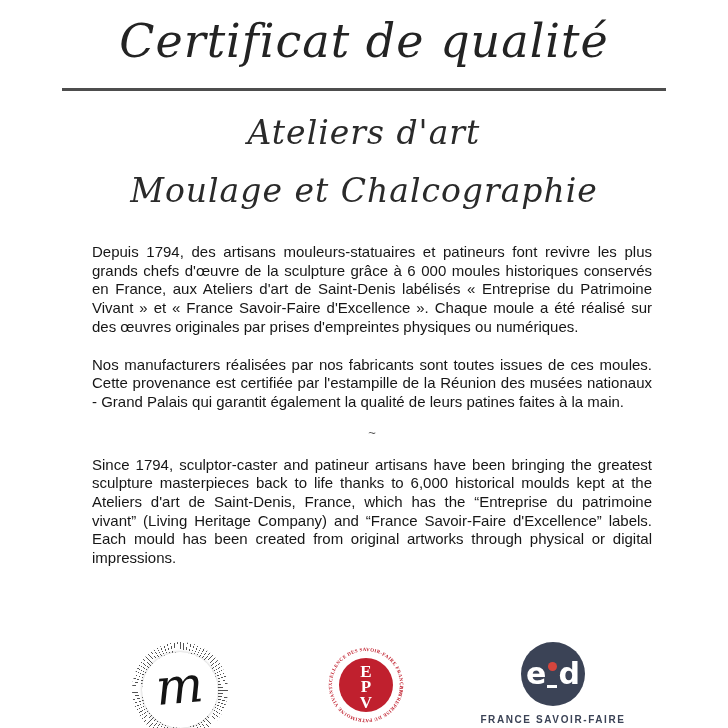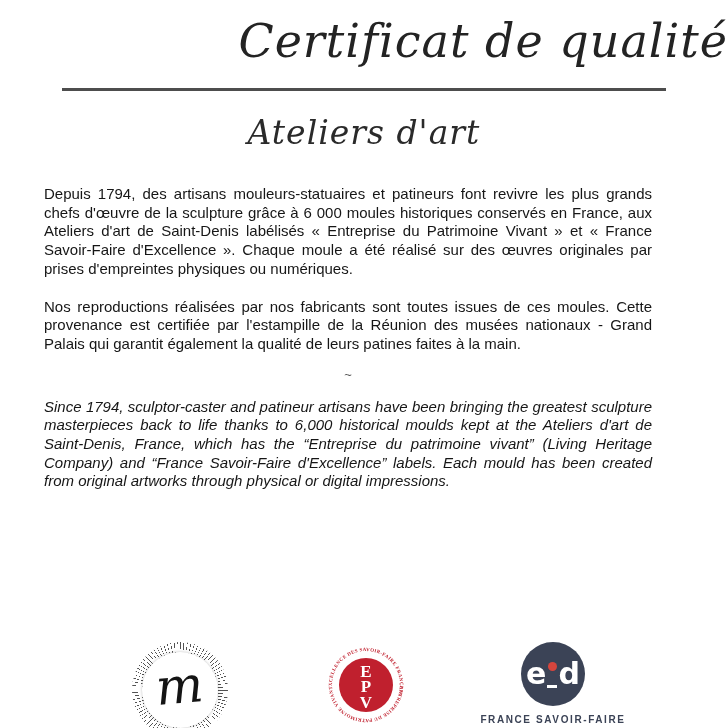--- a/index.html
+++ b/index.html
@@ -2,43 +2,43 @@
 <html><head>
 <meta charset="utf-8">
 <style>
   html,body{margin:0;padding:0;background:#ffffff;}
   .page{
     position:relative;width:728px;height:728px;overflow:hidden;
     background:#ffffff;font-family:"Liberation Sans",sans-serif;color:#1c1c1c;
   }
   
   .title{
-    margin:2px 0 0 0;text-align:right;
+    margin:2px 0 0 0;text-align:center;
     font-family:"DejaVu Serif",serif;font-style:italic;font-weight:400;
     font-size:46px;line-height:78px;color:#232323;letter-spacing:1px;
   }
   .rule{
     width:604px;height:3px;background:#4d4d4d;border:none;
     margin:8px auto 0 auto;
   }
   .subtitle{
     margin:0;text-align:center;
     font-family:"DejaVu Serif",serif;font-style:italic;font-weight:400;
     color:#2a2a2a;font-size:33px;line-height:52px;letter-spacing:1px;
   }
   .subtitle.first{margin-top:16px;}
   .subtitle.second{margin-top:6px;}
   
-  .content{margin:26px 76px 0 44px;}
+  .content{margin:26px 76px 0 92px;}
   .para{
     margin:0;font-size:15px;line-height:18.7px;text-align:justify;
     color:#161616;
   }
   .para + .para{margin-top:19px;}
-  .para.en{font-style:italic;}
+  .para.en{}
   .tilde{
     text-align:center;font-size:13px;color:#555;margin:12px 0 14px 0;
     line-height:18px;
   }
   
   .logo{position:absolute;}
   
   .rmn{left:132px;top:642px;width:96px;height:96px;}
   .rmn-burst{
     position:absolute;inset:0;border-radius:50%;
@@ -82,24 +82,25 @@
 </head>
 <body>
 
 <div class="page">
 
   <h1 class="title">Certificat de qualité</h1>
 
   <div class="rule"></div>
 
   <h2 class="subtitle first">Ateliers d'art</h2>
+  <h2 class="subtitle second">Moulage et Chalcographie</h2>
 
   <div class="content">
     <p class="para fr">Depuis 1794, des artisans mouleurs-statuaires et patineurs font revivre les plus grands chefs d'œuvre de la sculpture grâce à 6 000 moules historiques conservés en France, aux Ateliers d'art de Saint-Denis labélisés « Entreprise du Patrimoine Vivant » et « France Savoir-Faire d'Excellence ». Chaque moule a été réalisé sur des œuvres originales par prises d'empreintes physiques ou numériques.</p>
-    <p class="para fr">Nos reproductions réalisées par nos fabricants sont toutes issues de ces moules. Cette provenance est certifiée par l'estampille de la Réunion des musées nationaux - Grand Palais qui garantit également la qualité de leurs patines faites à la main.</p>
+    <p class="para fr">Nos manufacturers réalisées par nos fabricants sont toutes issues de ces moules. Cette provenance est certifiée par l'estampille de la Réunion des musées nationaux - Grand Palais qui garantit également la qualité de leurs patines faites à la main.</p>
     <div class="tilde">~</div>
     <p class="para en">Since 1794, sculptor-caster and patineur artisans have been bringing the greatest sculpture masterpieces back to life thanks to 6,000 historical moulds kept at the Ateliers d'art de Saint-Denis, France, which has the “Entreprise du patrimoine vivant” (Living Heritage Company) and “France Savoir-Faire d'Excellence” labels. Each mould has been created from original artworks through physical or digital impressions.</p>
   </div>
 
   <div class="logo rmn">
     <div class="rmn-burst"></div>
     <div class="rmn-circle">
       <span class="rmn-m">m</span>
     </div>
   </div>

